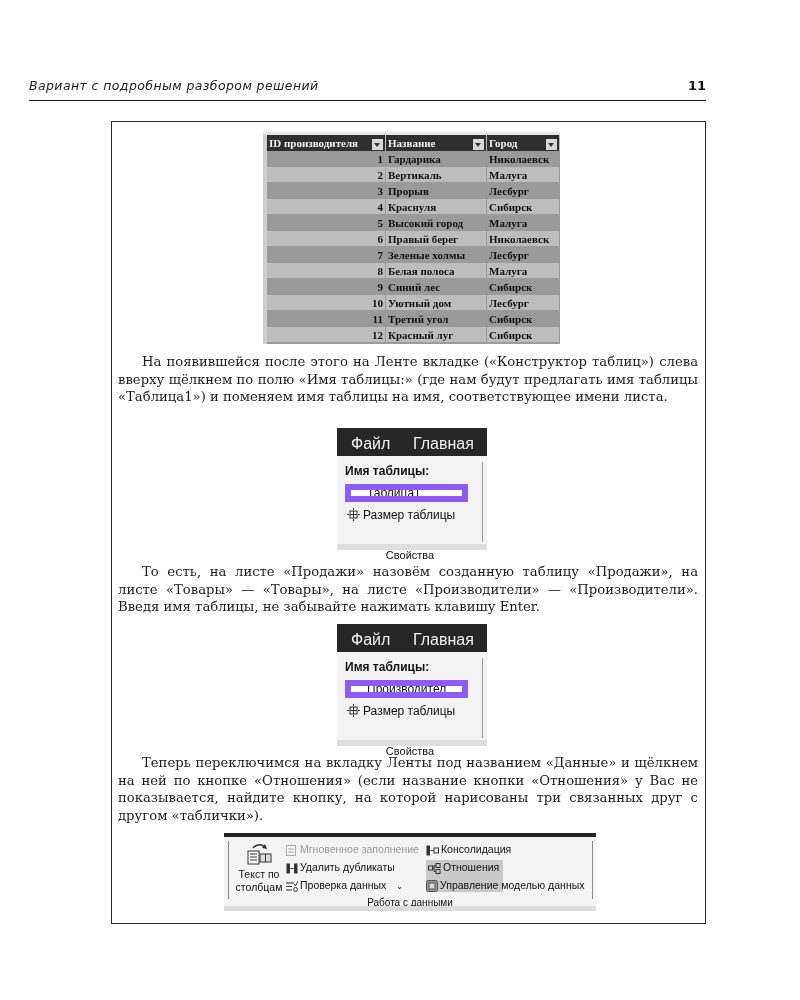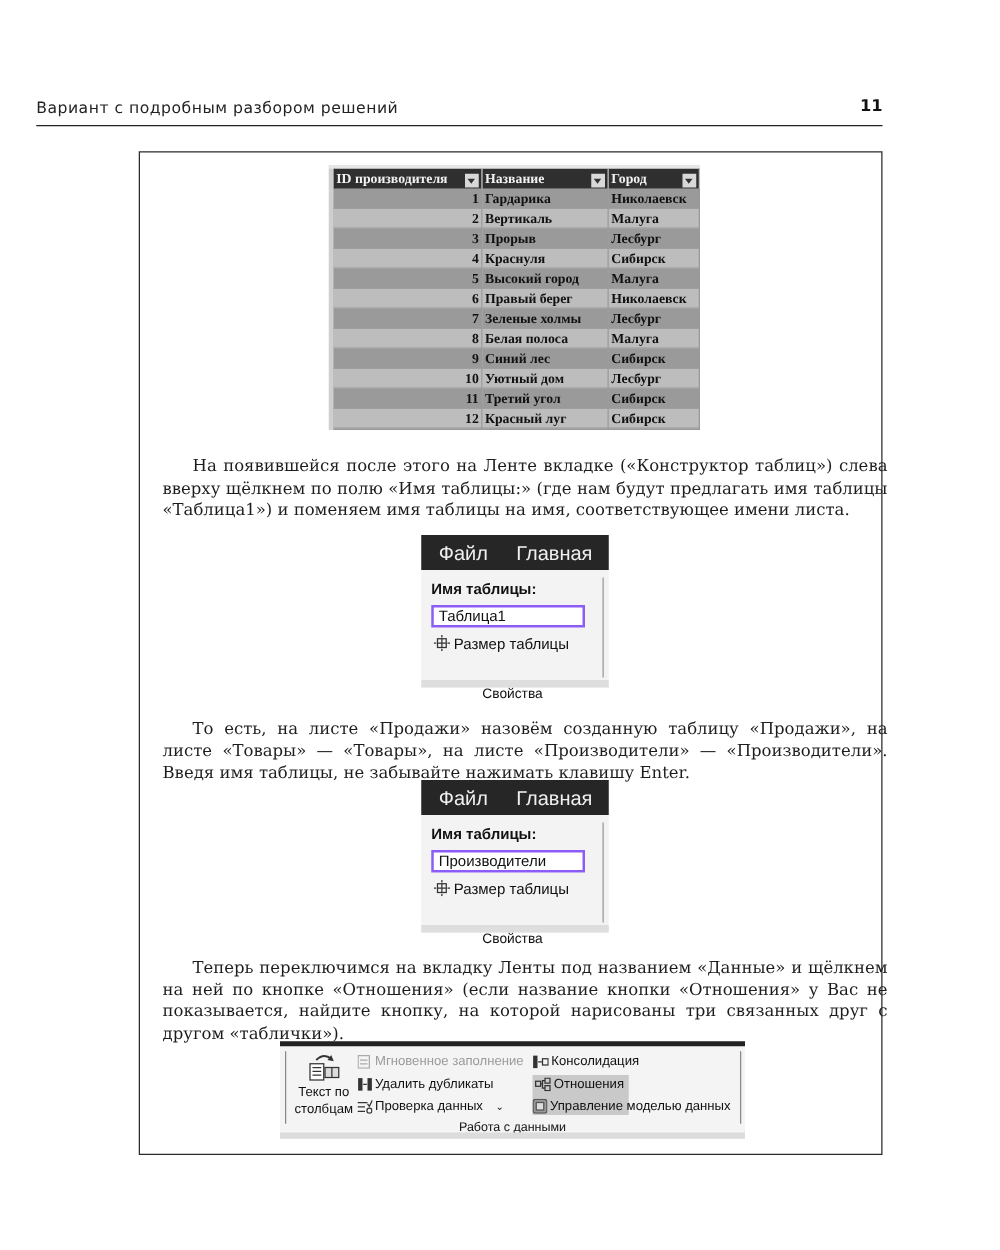--- a/index.html
+++ b/index.html
@@ -1,21 +1,21 @@
 <!DOCTYPE html>
 <html><head>
 <meta charset="utf-8">
 <style>
   html, body { margin:0; padding:0; }
   body { width:800px; height:1000px; background:#ffffff; position:relative; overflow:hidden;
          font-family:"DejaVu Serif", serif; color:#1a1a1a; }
   .running-head { position:absolute; left:29px; top:78px; width:677px; height:22px;
                   border-bottom:1.5px solid #222; }
   .running-head .title { position:absolute; left:0; top:0; font-family:"DejaVu Sans", sans-serif;
-                         font-size:12.5px; letter-spacing:0.4px; color:#222; }
+                         font-style:italic; font-size:12.5px; letter-spacing:0.4px; color:#222; }
   .running-head .pageno { position:absolute; right:0; top:0; font-family:"DejaVu Sans", sans-serif;
                           font-weight:bold; font-size:13px; color:#111; }
   .frame { position:absolute; left:111px; top:121px; width:595px; height:803px;
            border:1.5px solid #2a2a2a; box-sizing:border-box; }
 
   
   .xl { position:absolute; left:263px; top:132px; width:297px; height:212px; overflow:hidden;
         background:#dcdcdc; font-family:Liberation Serif, serif; font-size:11px; font-weight:bold; }
   .xl .gridline-top { position:absolute; left:0; top:0; width:100%; height:3px; background:#e6e6e6; }
   .xl table { position:absolute; left:4px; top:3px; border-collapse:collapse; width:293px; }
@@ -26,32 +26,32 @@
   .xl tr.odd td { background:#9a9a9a; }
   .xl tr.even td { background:#bdbdbd; }
   .xl td.num { text-align:right; }
   .xl .dd { display:inline-block; width:11px; height:11px; background:#d8d8d8; vertical-align:middle;
             float:right; margin-top:2px; position:relative; }
   .xl .dd::after { content:""; position:absolute; left:2px; top:4px; border-left:3.5px solid transparent;
                    border-right:3.5px solid transparent; border-top:4px solid #333; }
   .xl .rowhdr { position:absolute; left:0; top:3px; width:4px; height:209px; background:#cfcfcf;
                 border-right:1px solid #888; }
 
-  p.body { position:absolute; left:118px; width:580px; margin:12px; font-size:13.2px; line-height:17.5px;
+  p.body { position:absolute; left:118px; width:580px; margin:0; font-size:13.2px; line-height:17.5px;
            text-align:justify; text-indent:24px; color:#1c1c1c; }
 
   
   .rib { position:absolute; width:150px; height:122px; background:#f3f3f3;
          font-family:"Liberation Sans", sans-serif; }
   .rib .tabs { height:28px; background:#262626; color:#f0f0f0; font-size:16px; position:relative; }
   .rib .tabs span { position:absolute; top:7px; }
   .rib .label { position:absolute; left:8px; top:36px; font-size:12px; color:#111;font-weight:bold; }
   .rib input { position:absolute; left:8px; top:56px; width:123px; height:18px; box-sizing:border-box;
-               border:2px solid #8b5cf6; background:#fff; font-family:"Liberation Sans", sans-serif;
-               font-size:12px; padding:0 4px; color:#111; }
+               border:6px solid #8b5cf6; background:#fff; font-family:"Liberation Sans", sans-serif;
+               font-size:12px; padding:0 16px; color:#111; }
   .rib .resize { position:absolute; left:10px; top:80px; font-size:12px; color:#111; white-space:nowrap; }
   .rib .resize .ico { display:inline-block; width:13px; height:13px; vertical-align:-2px; margin-right:3px; }
   .rib .group { position:absolute; left:0; width:146px; top:101px; text-align:center; font-size:11px; color:#111;margin-top:20px; }
   .rib .vsep { position:absolute; right:4px; top:34px; width:1px; height:80px; background:#999; }
   .rib .bottom { position:absolute; left:0; bottom:0; width:100%; height:6px; background:#dedede; }
 
   
   .data-rib { position:absolute; left:224px; top:833px; width:372px; height:78px; background:#f4f4f4;
               font-family:"Liberation Sans", sans-serif; font-size:10.5px; color:#111; }
   .data-rib .topbar { position:absolute; left:0; top:0; width:100%; height:4px; background:#222; }

